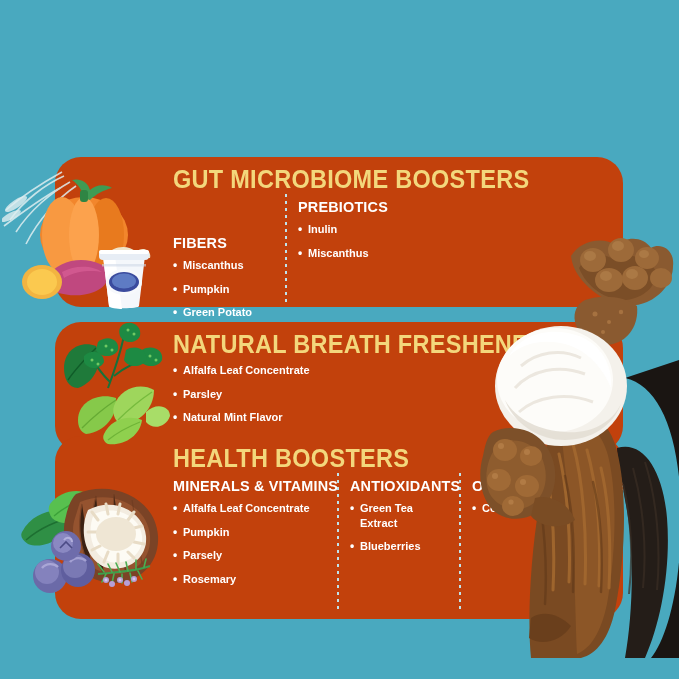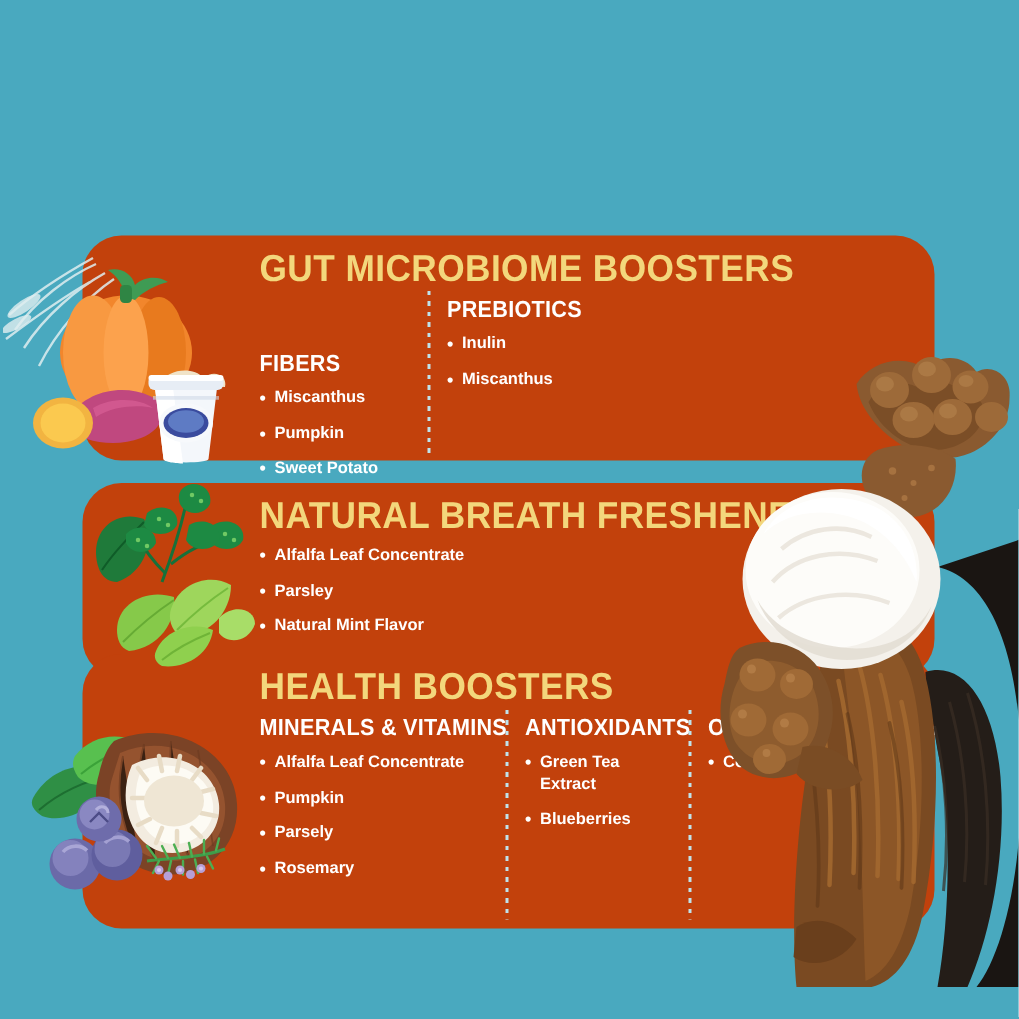--- a/index.html
+++ b/index.html
@@ -149,21 +149,21 @@
   <div class="card" id="card-0">
     <div class="card-body">
       <div class="card-heading">GUT MICROBIOME BOOSTERS</div>
       <div class="cols">
 
         <div class="col col-0">
           <div class="col-title">FIBERS</div>
           <ul class="items">
             <li>Miscanthus</li>
             <li>Pumpkin</li>
-            <li>Sweet Potato</li>
+            <li>Green Potato</li>
           </ul>
         </div>
 
         <div class="col col-1">
           <div class="col-title">PREBIOTICS</div>
           <ul class="items">
             <li>Inulin</li>
             <li>Miscanthus</li>
           </ul>
         </div>

